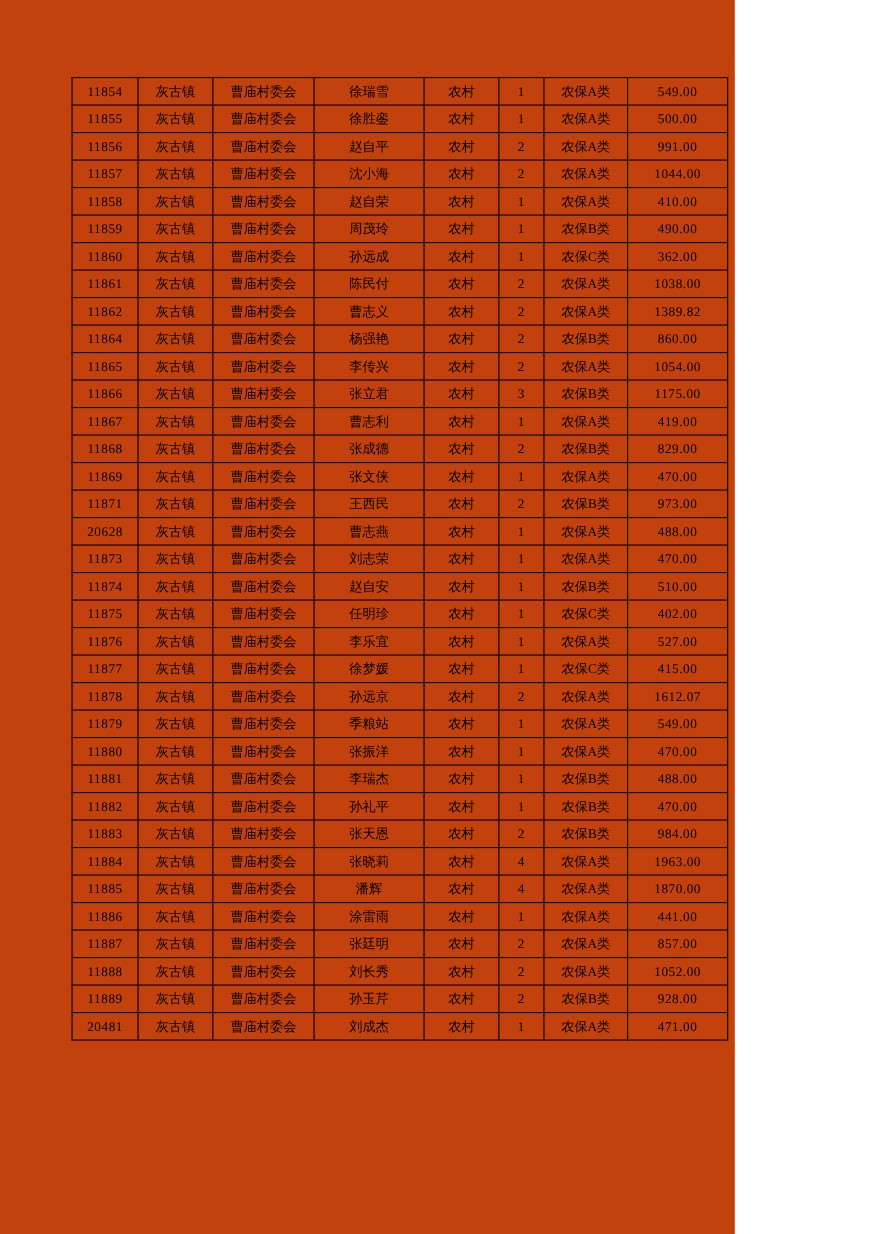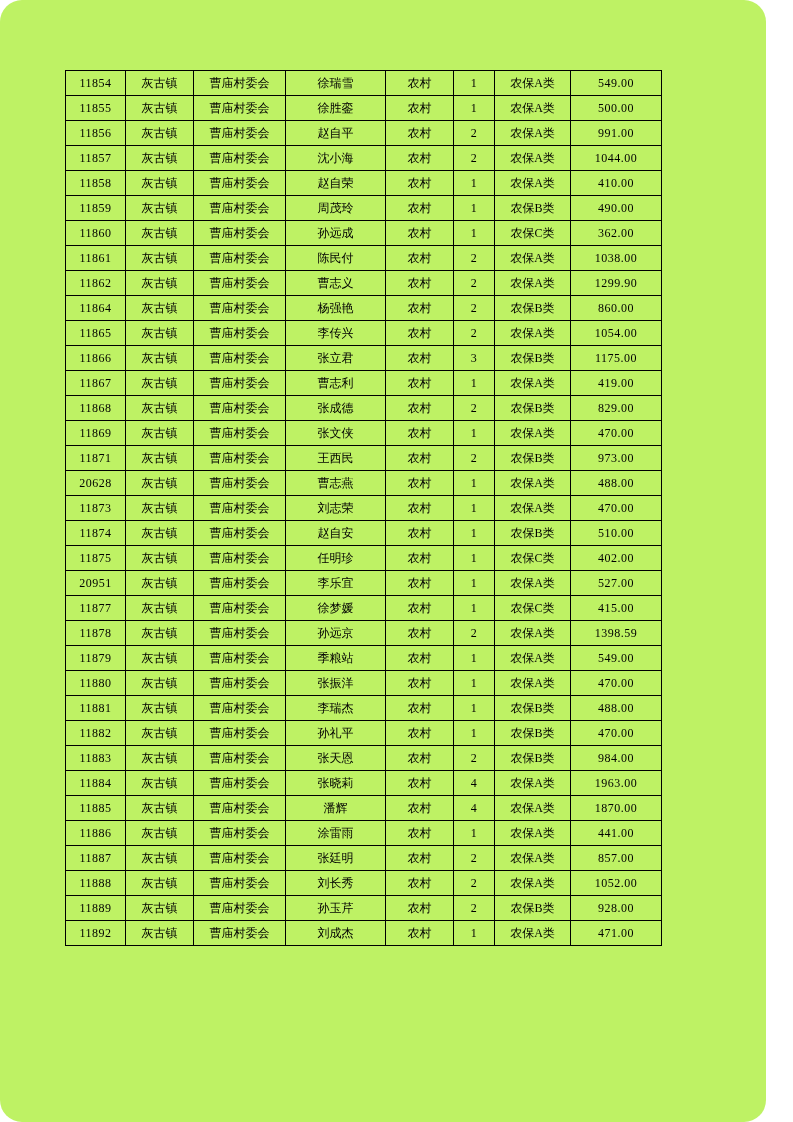--- a/index.html
+++ b/index.html
@@ -3,25 +3,24 @@
 <meta charset="utf-8">
 <style>
   html, body {
     margin: 0;
     padding: 0;
     background: #ffffff;
     font-family: "Liberation Serif", "DejaVu Serif", serif;
   }
   .sheet {
     position: relative;
-    width: 766px;
+    width: 668px;
     height: 1122px;
-    background: #bef264;
+    background: #c2410c;
     overflow: hidden;
-    border-radius: 22px;
   }
   table.grid {
     position: absolute;
     left: 65px;
     top: 70px;
     border-collapse: collapse;
     table-layout: fixed;
     font-size: 12px;
     color: #000000;
   }
@@ -134,21 +133,21 @@
         <td class="num">1038.00</td>
       </tr>
         <tr>
         <td class="num">11862</td>
         <td>灰古镇</td>
         <td>曹庙村委会</td>
         <td>曹志义</td>
         <td>农村</td>
         <td class="num">2</td>
         <td>农保A类</td>
-        <td class="num">1299.90</td>
+        <td class="num">1389.82</td>
       </tr>
         <tr>
         <td class="num">11864</td>
         <td>灰古镇</td>
         <td>曹庙村委会</td>
         <td>杨强艳</td>
         <td>农村</td>
         <td class="num">2</td>
         <td>农保B类</td>
         <td class="num">860.00</td>
@@ -247,21 +246,21 @@
         <td class="num">11875</td>
         <td>灰古镇</td>
         <td>曹庙村委会</td>
         <td>任明珍</td>
         <td>农村</td>
         <td class="num">1</td>
         <td>农保C类</td>
         <td class="num">402.00</td>
       </tr>
         <tr>
-        <td class="num">20951</td>
+        <td class="num">11876</td>
         <td>灰古镇</td>
         <td>曹庙村委会</td>
         <td>李乐宜</td>
         <td>农村</td>
         <td class="num">1</td>
         <td>农保A类</td>
         <td class="num">527.00</td>
       </tr>
         <tr>
         <td class="num">11877</td>
@@ -274,21 +273,21 @@
         <td class="num">415.00</td>
       </tr>
         <tr>
         <td class="num">11878</td>
         <td>灰古镇</td>
         <td>曹庙村委会</td>
         <td>孙远京</td>
         <td>农村</td>
         <td class="num">2</td>
         <td>农保A类</td>
-        <td class="num">1398.59</td>
+        <td class="num">1612.07</td>
       </tr>
         <tr>
         <td class="num">11879</td>
         <td>灰古镇</td>
         <td>曹庙村委会</td>
         <td>季粮站</td>
         <td>农村</td>
         <td class="num">1</td>
         <td>农保A类</td>
         <td class="num">549.00</td>
@@ -387,21 +386,21 @@
         <td class="num">11889</td>
         <td>灰古镇</td>
         <td>曹庙村委会</td>
         <td>孙玉芹</td>
         <td>农村</td>
         <td class="num">2</td>
         <td>农保B类</td>
         <td class="num">928.00</td>
       </tr>
         <tr>
-        <td class="num">11892</td>
+        <td class="num">20481</td>
         <td>灰古镇</td>
         <td>曹庙村委会</td>
         <td>刘成杰</td>
         <td>农村</td>
         <td class="num">1</td>
         <td>农保A类</td>
         <td class="num">471.00</td>
       </tr>
       </tbody>
   </table>

